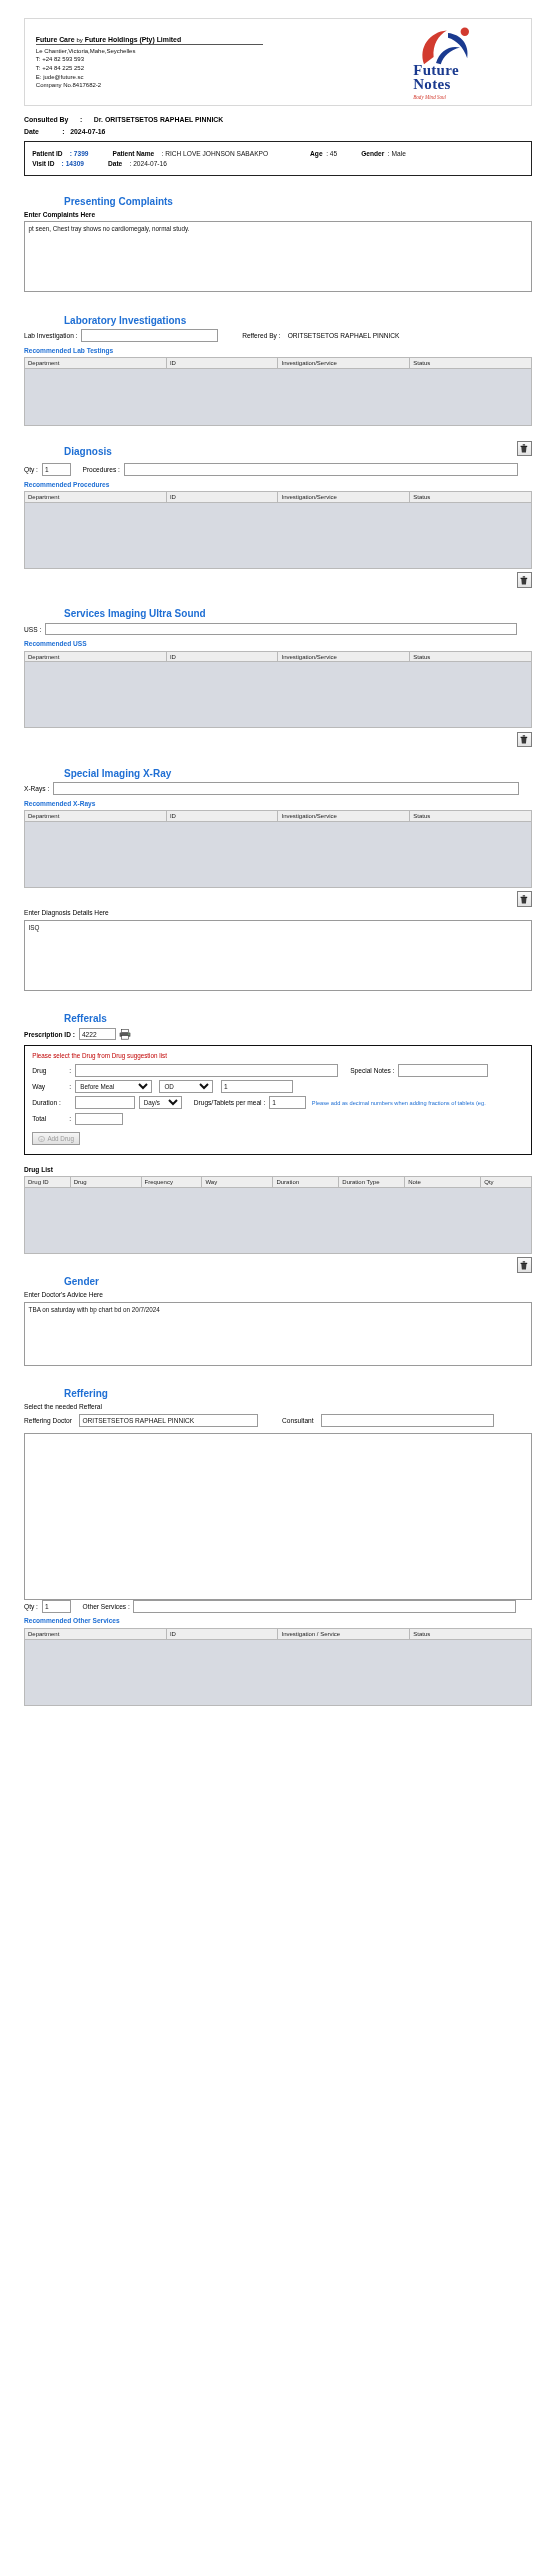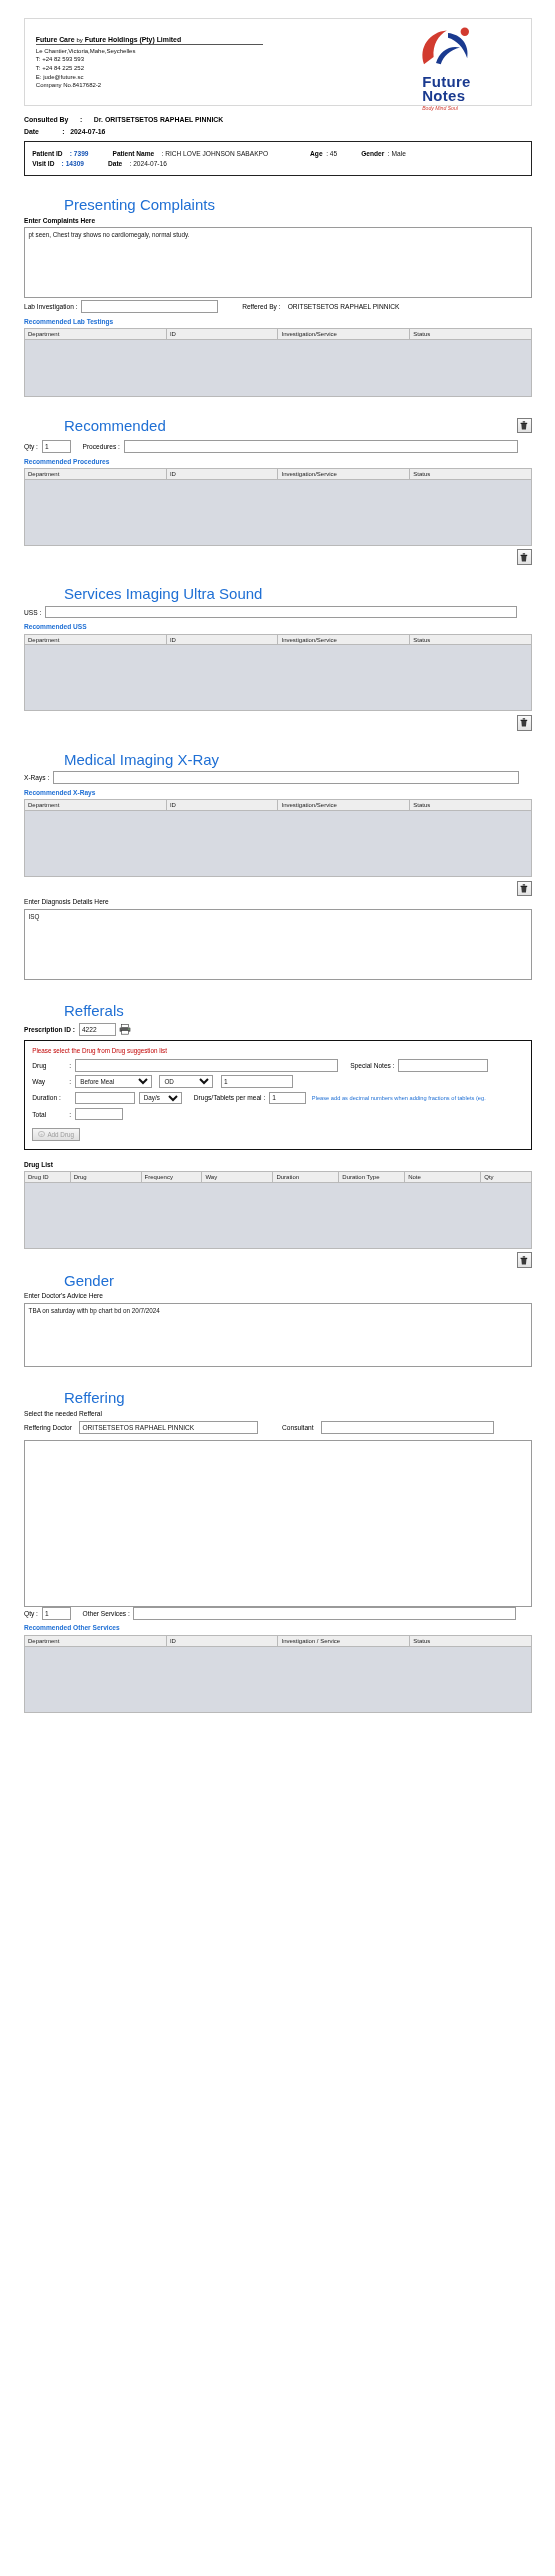--- a/index.html
+++ b/index.html
@@ -37,23 +37,22 @@
     display: inline-block;
     min-width: 227px;
   }
   .lh-title .by { font-weight: normal; font-size: 6px; }
   .lh-lines { margin-top: 1.8px; font-size: 6px; line-height: 1.45; color: #111; }
 
   .logo-wrap { position: relative; width: 114px; height: 72px; }
   .logo-svg { position: absolute; top: 0; left: 6px; }
   .logo-text {
     position: absolute;
-    left: 16px; top: 35px;
-    font-family: Liberation Sans, sans-serif;
-    margin-top: 11px;
+    left: 7px; top: 35px;
+    font-family: Liberation Serif, serif;
   }
   .logo-future { font-size: 15px; color: #1a3a8f; font-weight: bold; letter-spacing: 0.3px;}
   .logo-care { font-size: 15px; color: #1a3a8f; font-weight: bold; letter-spacing: 0.3px; margin-top: -3.6px;}
   .logo-tag { font-size: 5.1px; color: #d23b2f; font-style: italic; margin-top: 1.2px; }
 
   
   .consult-row {
     margin-top: 9.6px;
     font-size: 6.9px;
     font-weight: bold;
@@ -72,22 +71,22 @@
   .pb-line { display: flex; align-items: center; margin: 2.4px 0; }
   .pb-label { font-weight: bold; }
   .pb-blue { color: #1554b5; font-weight: bold; }
   .pb-val { color: #111; }
   .sp-40 { width: 24px; }
   .sp-70 { width: 42px; }
 
   
   h2.section {
     color: #1f6fd4;
-    font-size: 15px;
-    font-weight: normal;
+    font-size: 10px;
+    font-weight: bold;
     margin: 20.3px 0 3.6px 0;
     padding-left: 40px;
   }
   .sub-label {
     font-size: 6.6px;
     font-weight: bold;
     margin: 2.4px 0 3.6px 0;
   }
   .sub-label.thin { font-weight: normal; }
   .rec-link {
@@ -283,20 +282,21 @@
       <span class="pb-val">: 2024-07-16</span>
     </div>
   </div>
 
   
   <h2 class="section">Presenting Complaints</h2>
   <div class="sub-label">Enter Complaints Here</div>
   <textarea class="area" rows="9" style="">pt seen, Chest tray shows no cardiomegaly, normal study.</textarea>
 
   
+  <h2 class="section">Laboratory  Investigations</h2>
   <div class="inline">
     <span class="lbl">Lab Investigation :</span>
     <span class="gap6"></span>
     <input class="txt" style="width: 137px;" value="">
     <span class="gap20"></span>
       <span class="gap20"></span>
     <span class="lbl">Reffered By  :</span>
     <span class="gap12"></span>
     <span class="lbl">ORITSETSETOS RAPHAEL PINNICK</span>
   </div>
@@ -307,21 +307,21 @@
       <th style="width:28%">Department</th>
       <th style="width:22%">ID</th>
       <th style="width:26%">Investigation/Service</th>
       <th>Status</th>
     </tr>
   </tbody>
     </table>
   <div class="grid-body"></div>
 
   
-  <h2 class="section">Recommended</h2>
+  <h2 class="section">Diagnosis</h2>
   <div class="trash-row" style="margin-top:-20.3px">
     <div class="trash-btn">
       <svg width="7.8" height="9" viewBox="0 0 13 15">
         <rect x="1" y="3" width="11" height="2" fill="#222"></rect>
         <rect x="4.5" y="0.5" width="4" height="2" fill="#222"></rect>
         <path d="M2.2 5.2 h8.6 l-0.9 9 h-6.8 z" fill="#3a3a3a"></path>
       </svg>
     </div>
   </div>
   <div class="inline" style="margin-top:7.2px">
@@ -378,21 +378,21 @@
     <div class="trash-btn">
       <svg width="7.8" height="9" viewBox="0 0 13 15">
         <rect x="1" y="3" width="11" height="2" fill="#222"></rect>
         <rect x="4.5" y="0.5" width="4" height="2" fill="#222"></rect>
         <path d="M2.2 5.2 h8.6 l-0.9 9 h-6.8 z" fill="#3a3a3a"></path>
       </svg>
     </div>
   </div>
 
   
-  <h2 class="section">Medical Imaging X-Ray</h2>
+  <h2 class="section">Special Imaging X-Ray</h2>
   <div class="inline">
     <span class="lbl">X-Rays  :</span>
     <span class="gap6"></span>
     <input class="txt" style="width: 466px;" value="">
   </div>
   <div class="rec-link">Recommended X-Rays</div>
   <table class="grid">
     <tbody>
         <tr>
       <th style="width:28%">Department</th>

